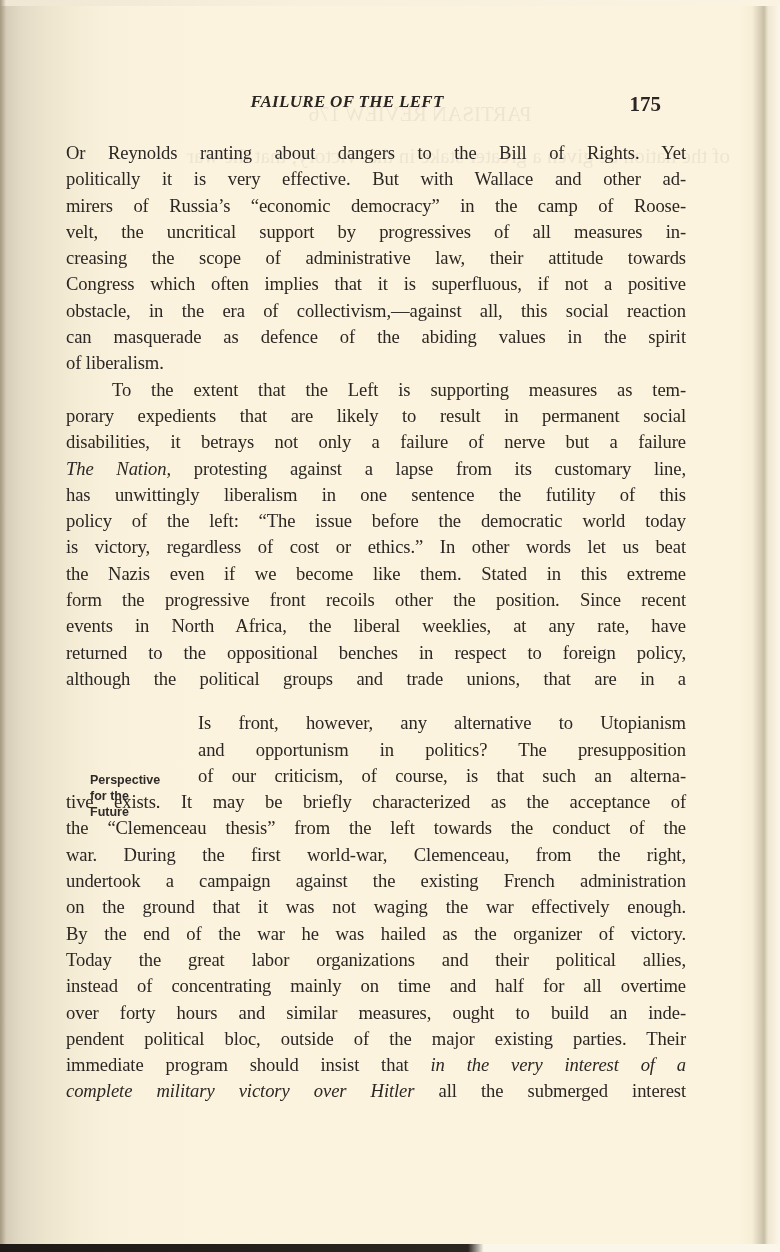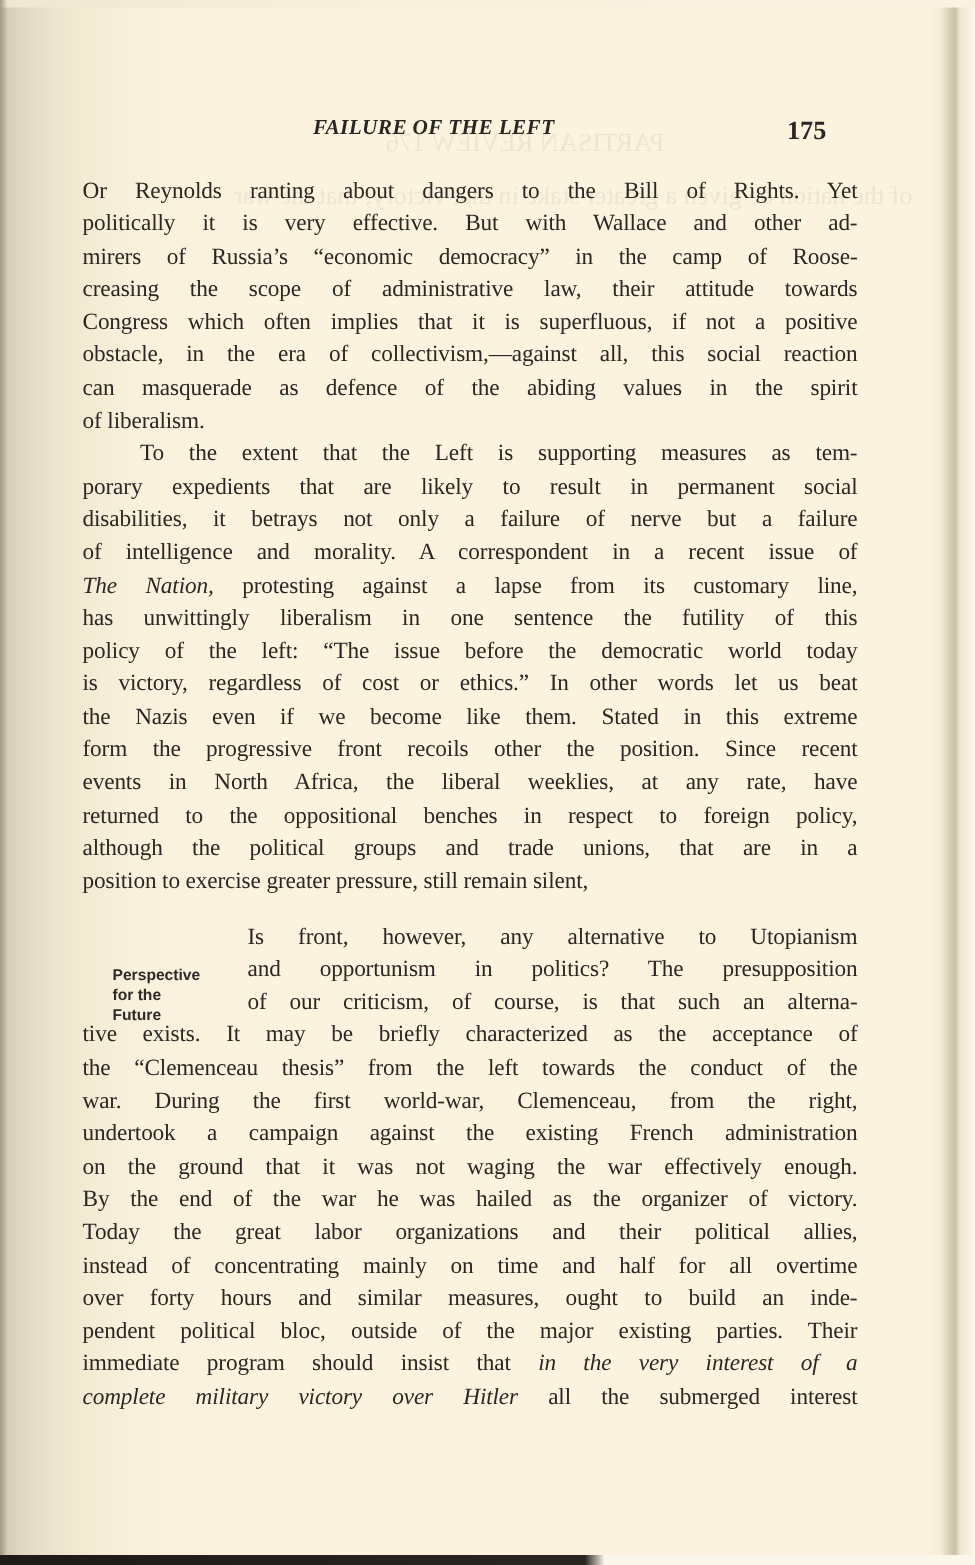--- a/index.html
+++ b/index.html
@@ -149,42 +149,41 @@
   <div class="header">
     <span class="running-title">FAILURE OF THE LEFT</span>
     <span class="page-number">175</span>
   </div>
 
   <div class="text">
     <div>
       <span class="line">Or Reynolds ranting about dangers to the Bill of Rights. Yet</span>
       <span class="line">politically it is very effective. But with Wallace and other ad-</span>
       <span class="line">mirers of Russia’s “economic democracy” in the camp of Roose-</span>
+      <span class="line">velt, the uncritical support by progressives of all measures in-</span>
       <span class="line">creasing the scope of administrative law, their attitude towards</span>
       <span class="line">Congress which often implies that it is superfluous, if not a positive</span>
       <span class="line">obstacle, in the era of collectivism,—against all, this social reaction</span>
       <span class="line">can masquerade as defence of the abiding values in the spirit</span>
       <span class="line last">of liberalism.</span>
     </div>
 
     <div>
       <span class="line indent">To the extent that the Left is supporting measures as tem-</span>
       <span class="line">porary expedients that are likely to result in permanent social</span>
       <span class="line">disabilities, it betrays not only a failure of nerve but a failure</span>
-      <span class="line">of intelligence and morality. A correspondent in a recent issue of</span>
       <span class="line"><em>The Nation,</em><span> protesting against a lapse from its customary line,</span></span>
       <span class="line">has unwittingly liberalism in one sentence the futility of this</span>
       <span class="line">policy of the left: “The issue before the democratic world today</span>
       <span class="line">is victory, regardless of cost or ethics.” In other words let us beat</span>
       <span class="line">the Nazis even if we become like them. Stated in this extreme</span>
       <span class="line">form the progressive front recoils other the position. Since recent</span>
       <span class="line">events in North Africa, the liberal weeklies, at any rate, have</span>
       <span class="line">returned to the oppositional benches in respect to foreign policy,</span>
       <span class="line">although the political groups and trade unions, that are in a</span>
-      <span class="line last">position to exercise greater pressure, still remain silent,</span>
     </div>
 
     <div class="gap"></div>
 
     <div>
       <span class="line narrow">Is front, however, any alternative to Utopianism</span>
       <span class="line narrow">and opportunism in politics? The presupposition</span>
       <span class="line narrow">of our criticism, of course, is that such an alterna-</span>
       <span class="line">tive exists. It may be briefly characterized as the acceptance of</span>
       <span class="line">the “Clemenceau thesis” from the left towards the conduct of the</span>

